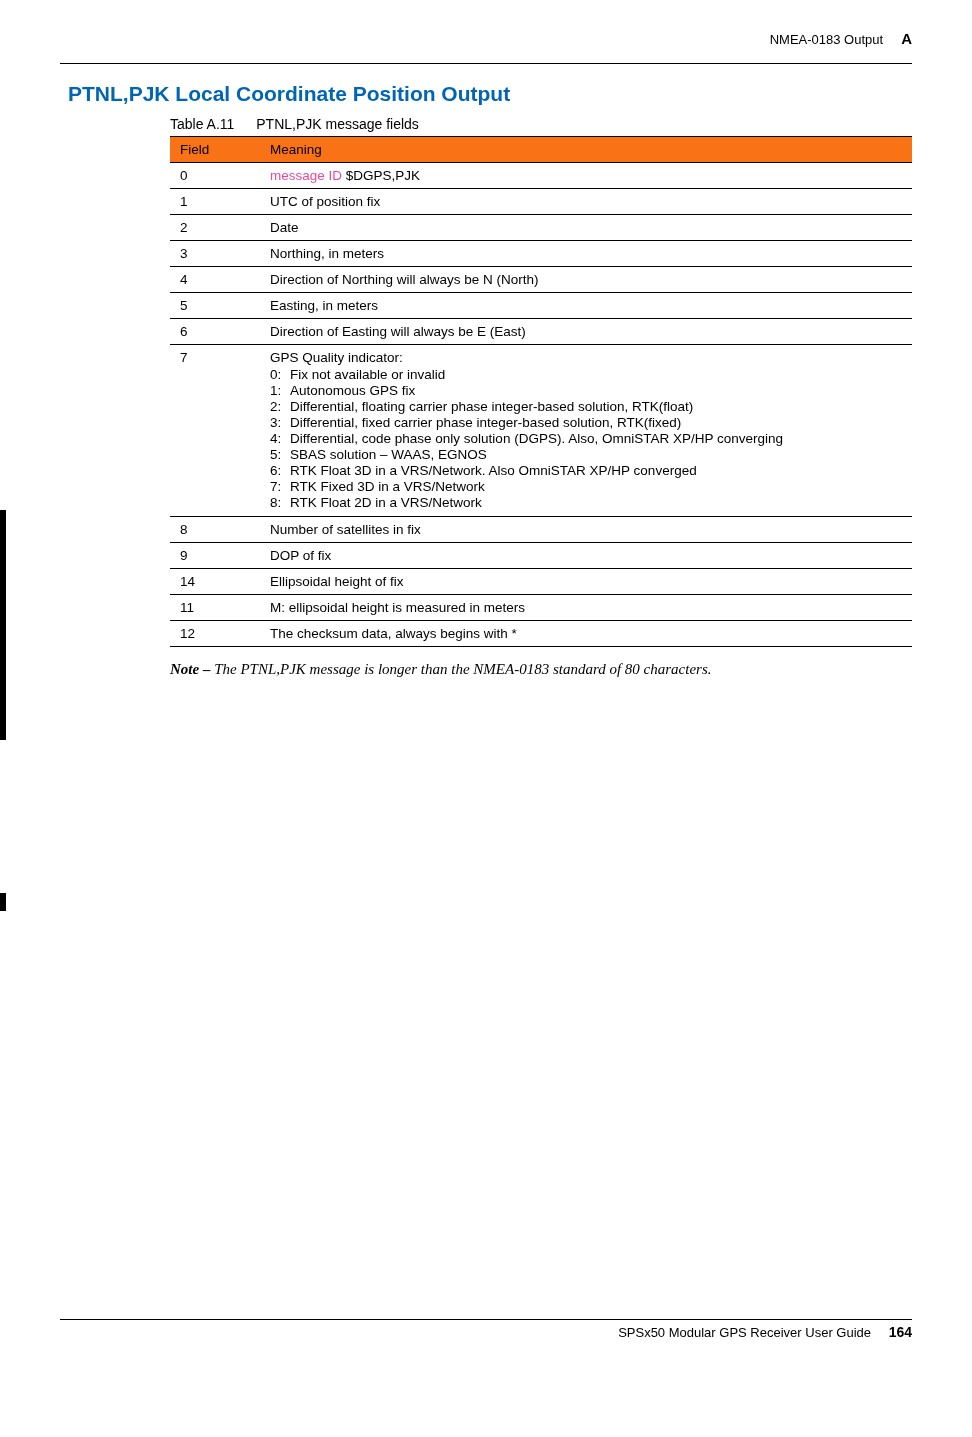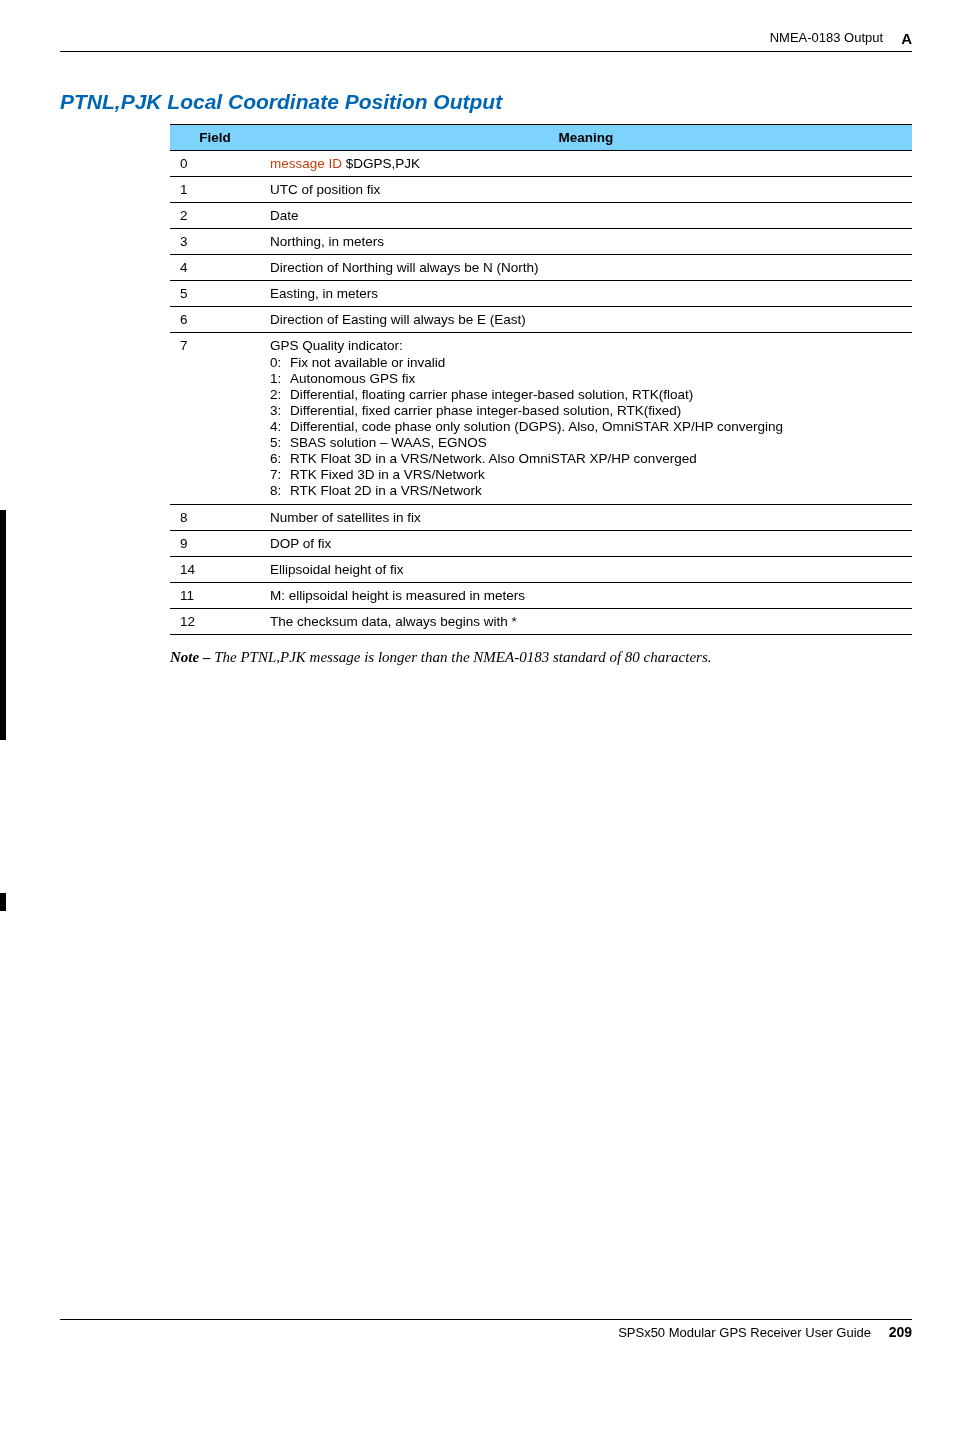--- a/index.html
+++ b/index.html
@@ -12,36 +12,35 @@
   }
   .page {
     padding: 30px 60px 40px 60px;
     position: relative;
     min-height: 1370px;
     box-sizing: border-box;
   }
   .top-header {
     display: flex;
     justify-content: flex-end;
-    align-items: flex-start;
+    align-items: flex-end;
     font-family: Arial, Helvetica, sans-serif;
     font-size: 13px;
-    padding-bottom: 4px;
+    padding-bottom: 16px;
     border-bottom: 1px solid #000;
-    margin-bottom: 38px;
+    margin-bottom: 18px;
   }
   .top-header .sect { margin-right: 18px; }
   .top-header .app { font-weight: bold; font-size: 15px; }
   .section-title {
     font-family: Arial, Helvetica, sans-serif;
     color: #0066b3;
     font-size: 21px;
     font-weight: bold;
-    margin: 0 0 10px 0;
-    font-style: italic;
+    margin: 0 0 10px 8px;
   }
   .section-title .code { font-family: Arial, Helvetica, sans-serif; }
   .body-text {
     font-size: 15px;
     line-height: 1.35;
     margin: 0 0 12px 0;
     padding-left: 110px;
   }
   .body-text .link { color: #0066b3; }
   .example {
@@ -58,36 +57,36 @@
   }
   .table-caption .num { margin-right: 18px; }
   table.fields {
     border-collapse: collapse;
     width: calc(100% - 110px);
     margin-left: 110px;
     font-family: Arial, Helvetica, sans-serif;
     font-size: 13.5px;
   }
   table.fields th {
-    background: #7dd3fc;
-    text-align: center;
+    background: #f97316;
+    text-align: left;
     padding: 5px 10px;
     border-top: 1.5px solid #000;
     border-bottom: 1px solid #000;
-    font-weight: bold;
+    font-weight: normal;
   }
   table.fields td {
     padding: 5px 10px;
     border-bottom: 1px solid #000;
     vertical-align: top;
   }
   table.fields td:first-child {
     width: 70px;
   }
-  .msgid-link { color: #c2410c; }
+  .msgid-link { color: #ec4899; }
   .sub-list {
     margin: 2px 0 0 0;
     padding: 0;
     list-style: none;
   }
   .sub-list li {
     padding-left: 24px;
     text-indent: -24px;
     margin: 1px 0;
   }
@@ -127,20 +126,24 @@
     <span class="sect">NMEA-0183 Output</span>
     <span class="app">A</span>
   </div>
 
   <h2 class="section-title">
     <span class="code">PTNL,PJK</span><span> Local Coordinate Position Output</span>
   </h2>
 
 
 
+  <p class="table-caption">
+    <span class="num">Table A.11</span>
+    <span>PTNL,PJK message fields</span>
+  </p>
 
   <table class="fields">
     <thead>
       <tr>
         <th>Field</th>
         <th>Meaning</th>
       </tr>
     </thead>
     <tbody>
       <tr>
@@ -216,16 +219,16 @@
   <p class="note">
     <span class="label">Note – </span><span>The PTNL,PJK message is longer than the NMEA-0183 standard of 80 characters.</span>
   </p>
 
   <div class="side-marker" style="top:510px; height:230px;"></div>
   <div class="side-marker" style="top:893px; height:18px;"></div>
   <div class="side-marker" style="top:1390px; height:14px;"></div>
 
   <div class="footer">
     <span>SPSx50 Modular GPS Receiver User Guide</span>
-    <span class="pg">209</span>
+    <span class="pg">164</span>
   </div>
 
 </div>
 
 </body></html>

